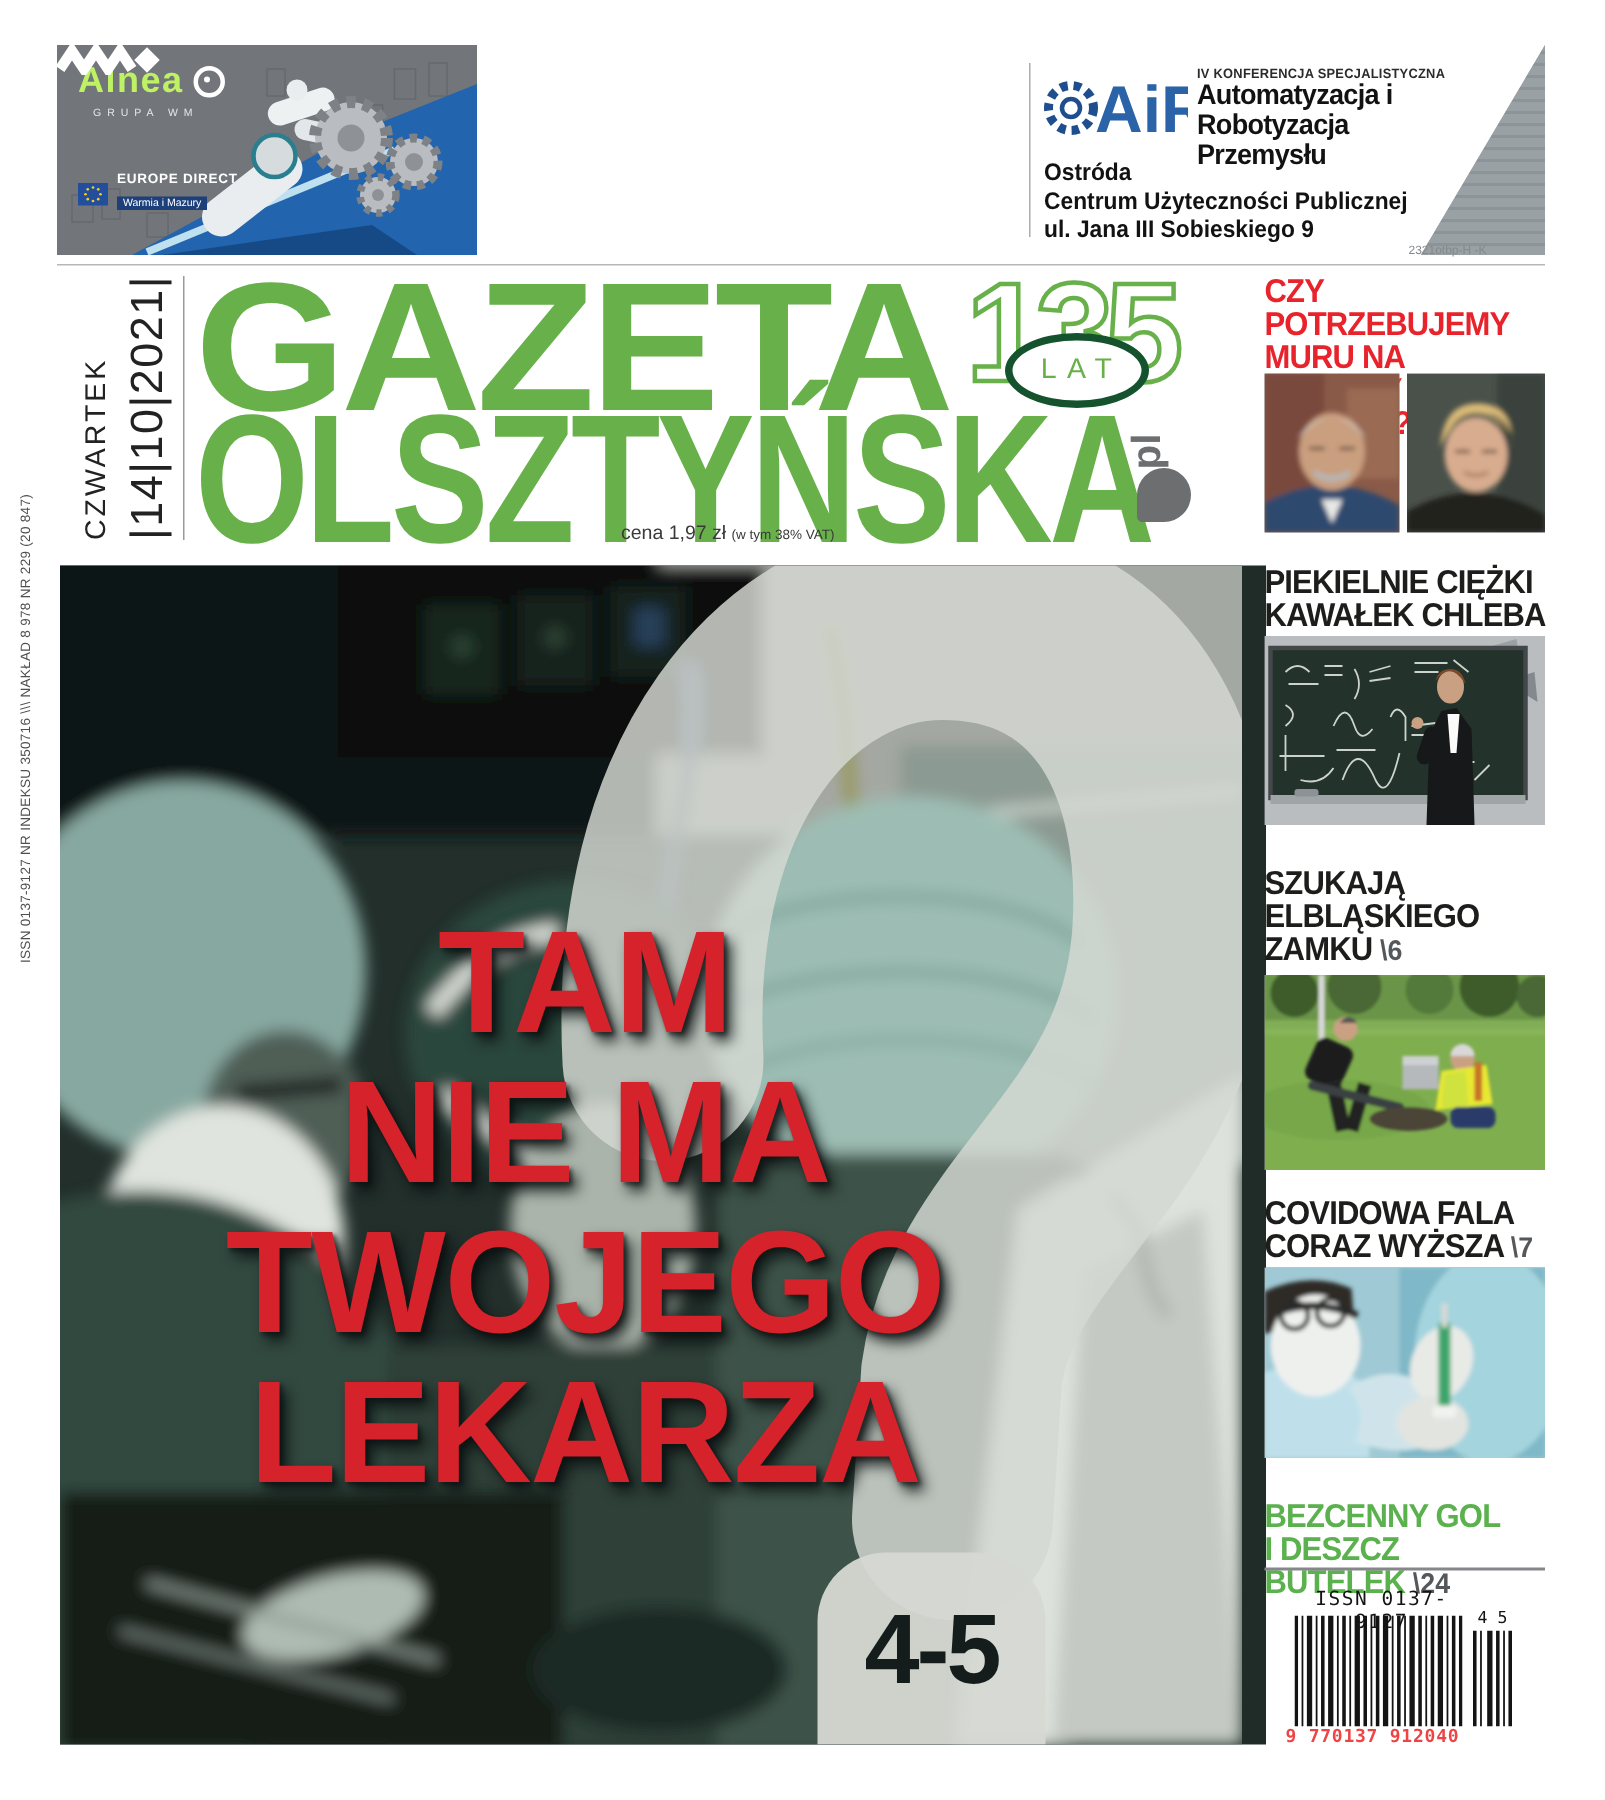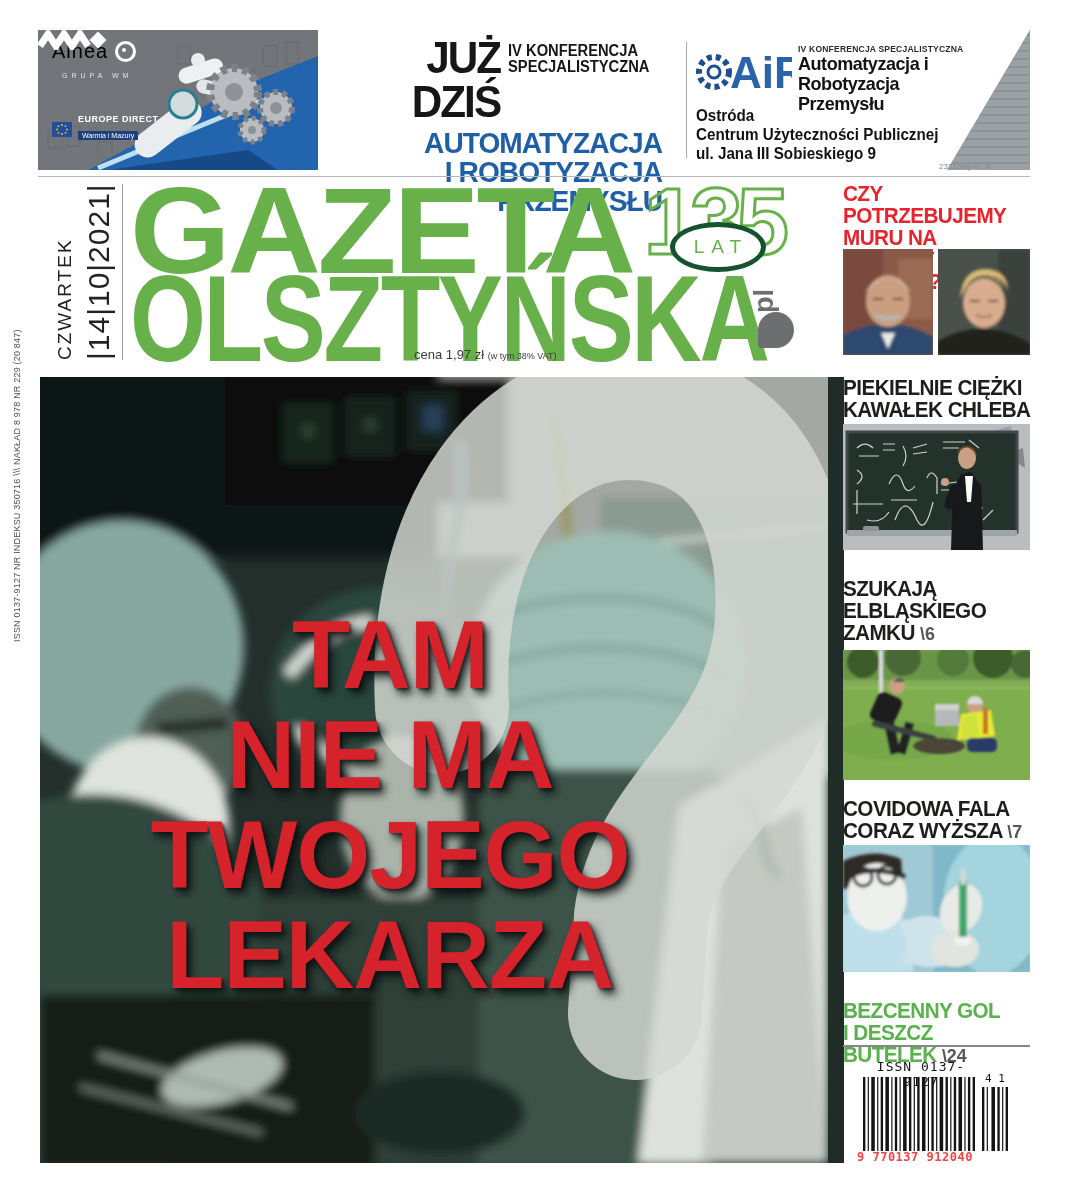--- a/index.html
+++ b/index.html
@@ -5,21 +5,21 @@
   html,body{margin:0;padding:0;background:#ffffff;}
   .page{position:relative;width:1070px;height:1200px;background:#fff;overflow:hidden;
         font-family:"Liberation Sans", sans-serif;color:#1d1d1b;}
   .abs{position:absolute;}
 
   
   .ad-banner{left:38px;top:30px;width:992px;height:140px;background:#fff;}
   .ad-left{position:absolute;left:0;top:0;width:280px;height:140px;overflow:hidden;background:#72767a;}
   .ad-left svg{position:absolute;left:0;top:0;}
   .alnea-row{position:absolute;left:14px;top:10px;display:flex;align-items:center;gap:7px;}
-  .alnea-word{color:#000000;font-size:20px;font-weight:normal;letter-spacing:1px;}
+  .alnea-word{color:#bef264;font-size:24px;font-weight:bold;letter-spacing:1px;}
   .alnea-ring{width:15px;height:15px;border:3px solid #fff;border-radius:50%;position:relative;}
   .alnea-ring::after{content:"";position:absolute;left:4px;top:4px;width:4px;height:4px;background:#fff;border-radius:50%;}
   .grupawm{position:absolute;left:24px;top:42px;color:#e3e5e7;font-size:7px;letter-spacing:4px;}
   .wm-zig{position:absolute;left:18px;top:52px;}
   .ed-row{position:absolute;left:14px;top:84px;display:flex;gap:6px;align-items:center;}
   .eu-flag{width:20px;height:15px;background:#234e9d;position:relative;flex:0 0 auto;margin-top:2px;}
   .ed-texts .ed1{color:#fff;font-size:9px;font-weight:bold;letter-spacing:0.5px;}
   .ed-texts .ed2{color:#fff;font-size:7px;background:#1d3f7a;padding:1px 4px;display:inline-block;margin-top:2px;}
   .ad-center{position:absolute;left:288px;top:6px;width:336px;text-align:right;}
   .ad-center .row1{display:flex;justify-content:flex-end;align-items:flex-start;gap:8px;}
@@ -154,31 +154,20 @@
               </g>
             </svg>
         </div>
         <div class="ed-texts">
           <div class="ed1">EUROPE DIRECT</div>
           <div class="ed2">Warmia i Mazury</div>
         </div>
       </div>
     </div>
 
-    <div class="ad-center">
-      <div class="row1">
-        <div class="juz">JUŻ DZIŚ</div>
-        <div class="conf">
-          <div>IV KONFERENCJA</div>
-          <div>SPECJALISTYCZNA</div>
-        </div>
-      </div>
-      <div class="blue1">AUTOMATYZACJA</div>
-      <div class="blue2">I ROBOTYZACJA PRZEMYSŁU</div>
-    </div>
 
     <div class="ad-vrule"></div>
 
     <svg class="air-logo" viewBox="0 0 96 56">
       <circle cx="18" cy="28" r="15" fill="none" stroke="#1f4e8f" stroke-width="6" stroke-dasharray="5 4"></circle>
       <circle cx="18" cy="28" r="6" fill="none" stroke="#1f4e8f" stroke-width="3"></circle>
       <text x="34" y="44" font-family="Liberation Sans, sans-serif" font-size="44" font-weight="bold" fill="#2a63a8">AiR</text>
     </svg>
     <div class="air-texts">
       <div class="air-conf">IV KONFERENCJA SPECJALISTYCZNA</div>
@@ -266,20 +255,23 @@
     </svg>
     <svg class="qmark" width="788" height="786" viewBox="0 0 788 786">
       <path d="M 402 330 C 392 140 488 36 588 36 C 702 36 748 132 742 242 C 735 386 616 430 601 540 L 595 636" stroke="rgba(213,216,210,0.83)" stroke-width="134" stroke-linecap="round" fill="none"></path>
     </svg>
     <div class="cover-title">
       <div>TAM</div>
       <div>NIE MA</div>
       <div>TWOJEGO</div>
       <div>LEKARZA</div>
     </div>
+    <div class="pageref">
+      <span>4-5</span>
+    </div>
   </div>
 
   <div class="abs sidebar">
 
     <div class="story-title st-red" style="top:183px">
       <div>CZY POTRZEBUJEMY</div>
       <div>MURU NA GRANICY</div>
       <div><span>Z ROSJĄ?</span>
            <span class="pg">\2</span></div>
     </div>
@@ -461,21 +453,21 @@
         <rect x="70" y="0" width="2" height="74"></rect>
           <rect x="74" y="0" width="1" height="74"></rect>
         <rect x="77" y="0" width="2" height="74"></rect>
           <rect x="81" y="0" width="3" height="74"></rect>
         <rect x="86" y="0" width="1" height="74"></rect>
           <rect x="89" y="0" width="2" height="74"></rect>
         <rect x="93" y="0" width="2" height="74"></rect>
       </g>
     </svg>
     <div class="bc-digits">9 770137 912040</div>
-    <div class="bc-addon-label">4 1</div>
+    <div class="bc-addon-label">4 5</div>
     <svg class="bc-addon" viewBox="0 0 22 64" preserveAspectRatio="none">
       <g fill="#141414">
         <rect x="0" y="0" width="2" height="64"></rect>
           <rect x="4" y="0" width="1" height="64"></rect>
         <rect x="8" y="0" width="3" height="64"></rect>
           <rect x="13" y="0" width="2" height="64"></rect>
         <rect x="17" y="0" width="1" height="64"></rect>
           <rect x="20" y="0" width="2" height="64"></rect>
       </g>
     </svg>

